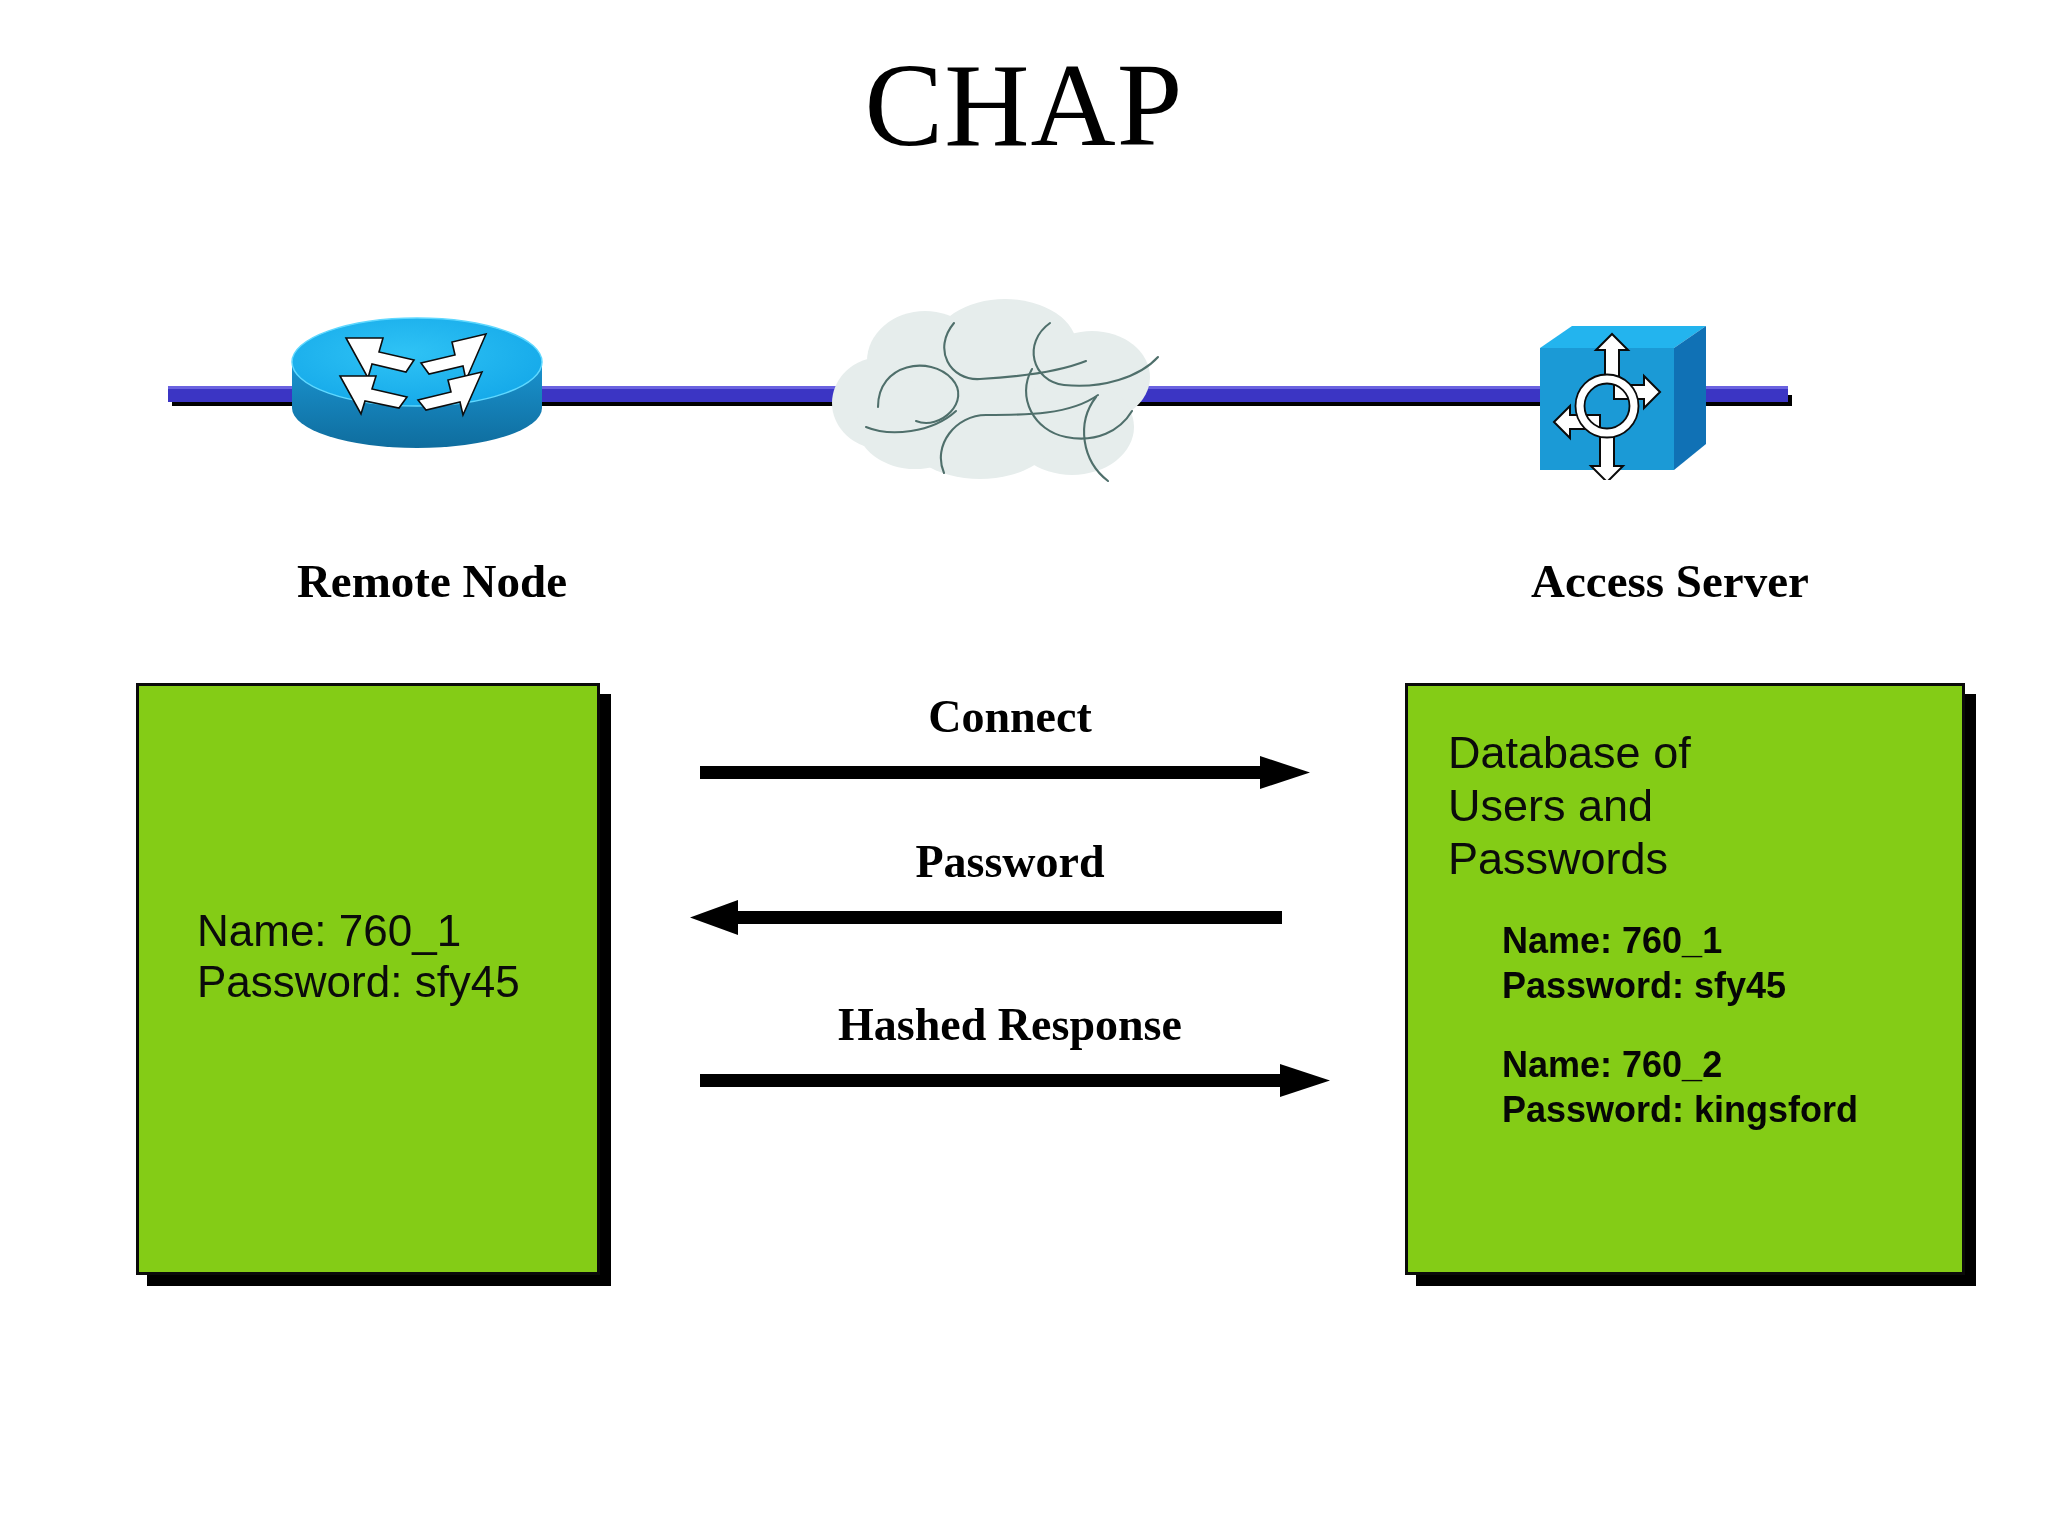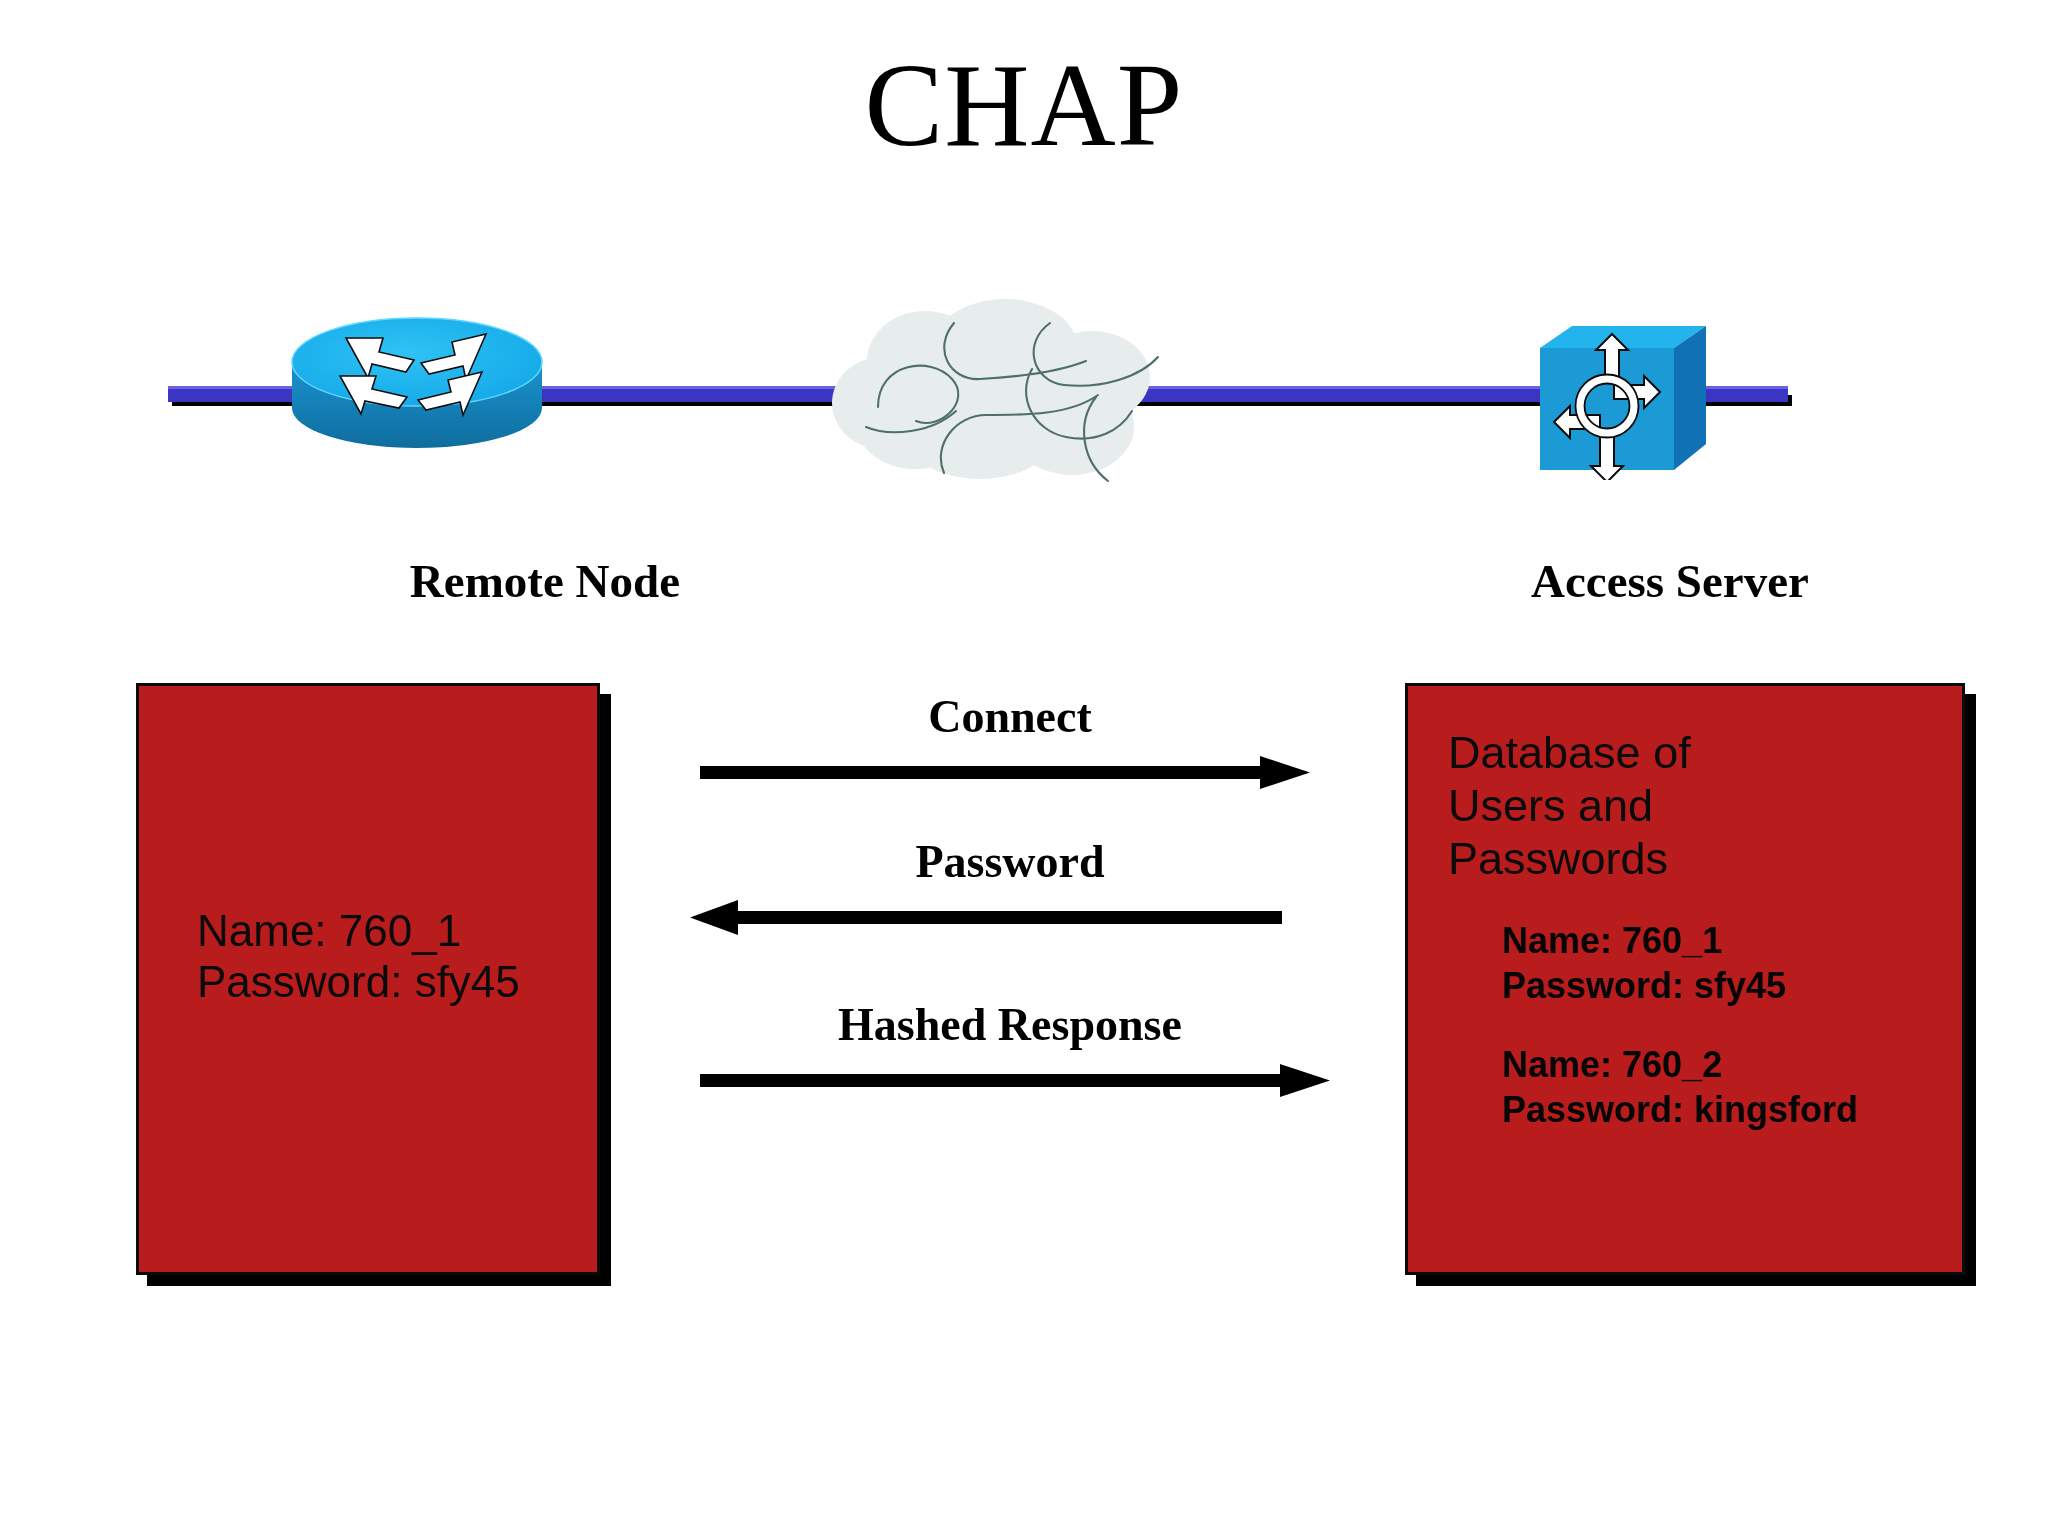--- a/index.html
+++ b/index.html
@@ -83,35 +83,34 @@
   .device-caption {
     position: absolute;
     font-family: "Liberation Serif", serif;
     font-weight: 700;
     font-size: 47px;
     color: #000000;
     text-align: center;
     white-space: nowrap;
   }
   #caption-remote {
-    left: 160px;
+    left: 172px;
     top: 554px;
     width: 520px;
-    text-align: right;
   }
   #caption-access {
     left: 1380px;
     top: 554px;
     width: 580px;
   }
 
   
   .panel {
     position: absolute;
-    background: #b91c1c;
+    background: #84cc16;
     border: 3px solid #0a0a0a;
     box-shadow: 11px 11px 0 0 #000000;
     box-sizing: border-box;
   }
   #panel-remote {
     left: 136px;
     top: 683px;
     width: 464px;
     height: 592px;
   }

